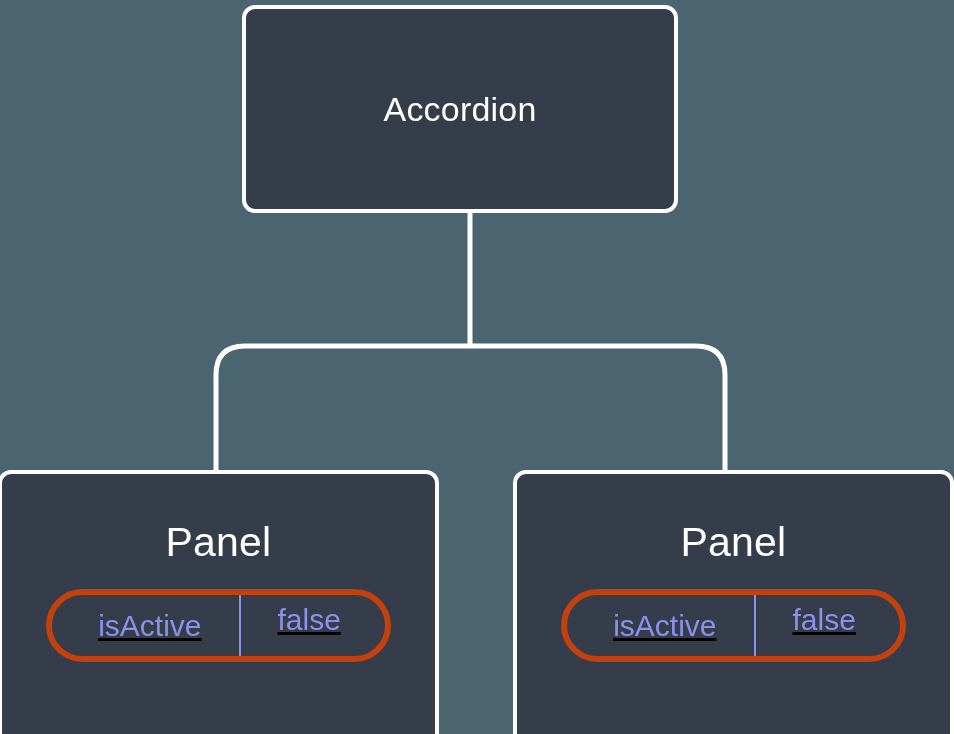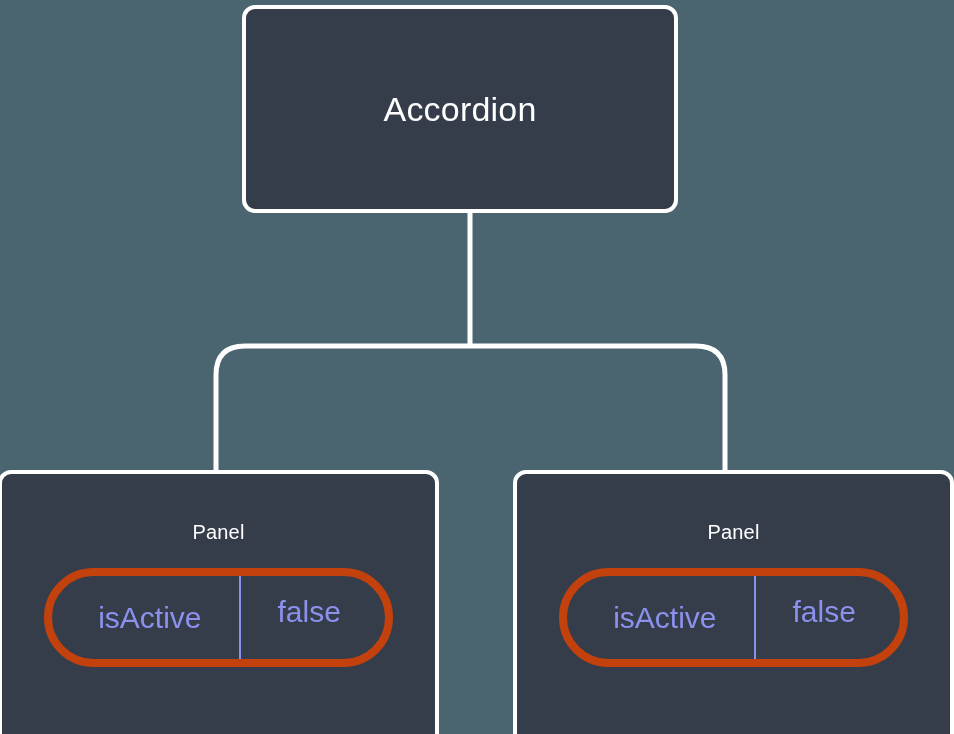--- a/index.html
+++ b/index.html
@@ -64,21 +64,21 @@
     top: 470px;
     width: 441px;
     height: 290px;            
     justify-content: flex-start;
     padding-top: 48px;
   }
   .node-child.child-left  { left: -2px; }
   .node-child.child-right { left: 513px; }
 
   .node-child .node-title {
-    font-size: 20px;
+    font-size: 41px;
     line-height: 1;
     letter-spacing: 0.2px;
   }
 
   .node-title {
     color: #ffffff;
     font-weight: 400;
     white-space: nowrap;
     user-select: none;
   }
@@ -88,24 +88,25 @@
     margin-top: 26px;
     display: flex;
     flex-direction: column;
     align-items: center;
     width: 100%;
   }
   .prop-pill {
     box-sizing: border-box;
     display: flex;
     align-items: stretch;
-    height: 99px;
-    border: 8px solid #c2410c;
+    height: 73px;
+    border: 6px solid #c2410c;
     border-radius: 56px;
     overflow: hidden;
+    text-decoration: underline;
   }
   .prop-key,
   .prop-value {
     display: flex;
     align-items: center;
     justify-content: center;
     color: #8c91ee;
     font-size: 30px;
     line-height: 1;
     white-space: nowrap;

